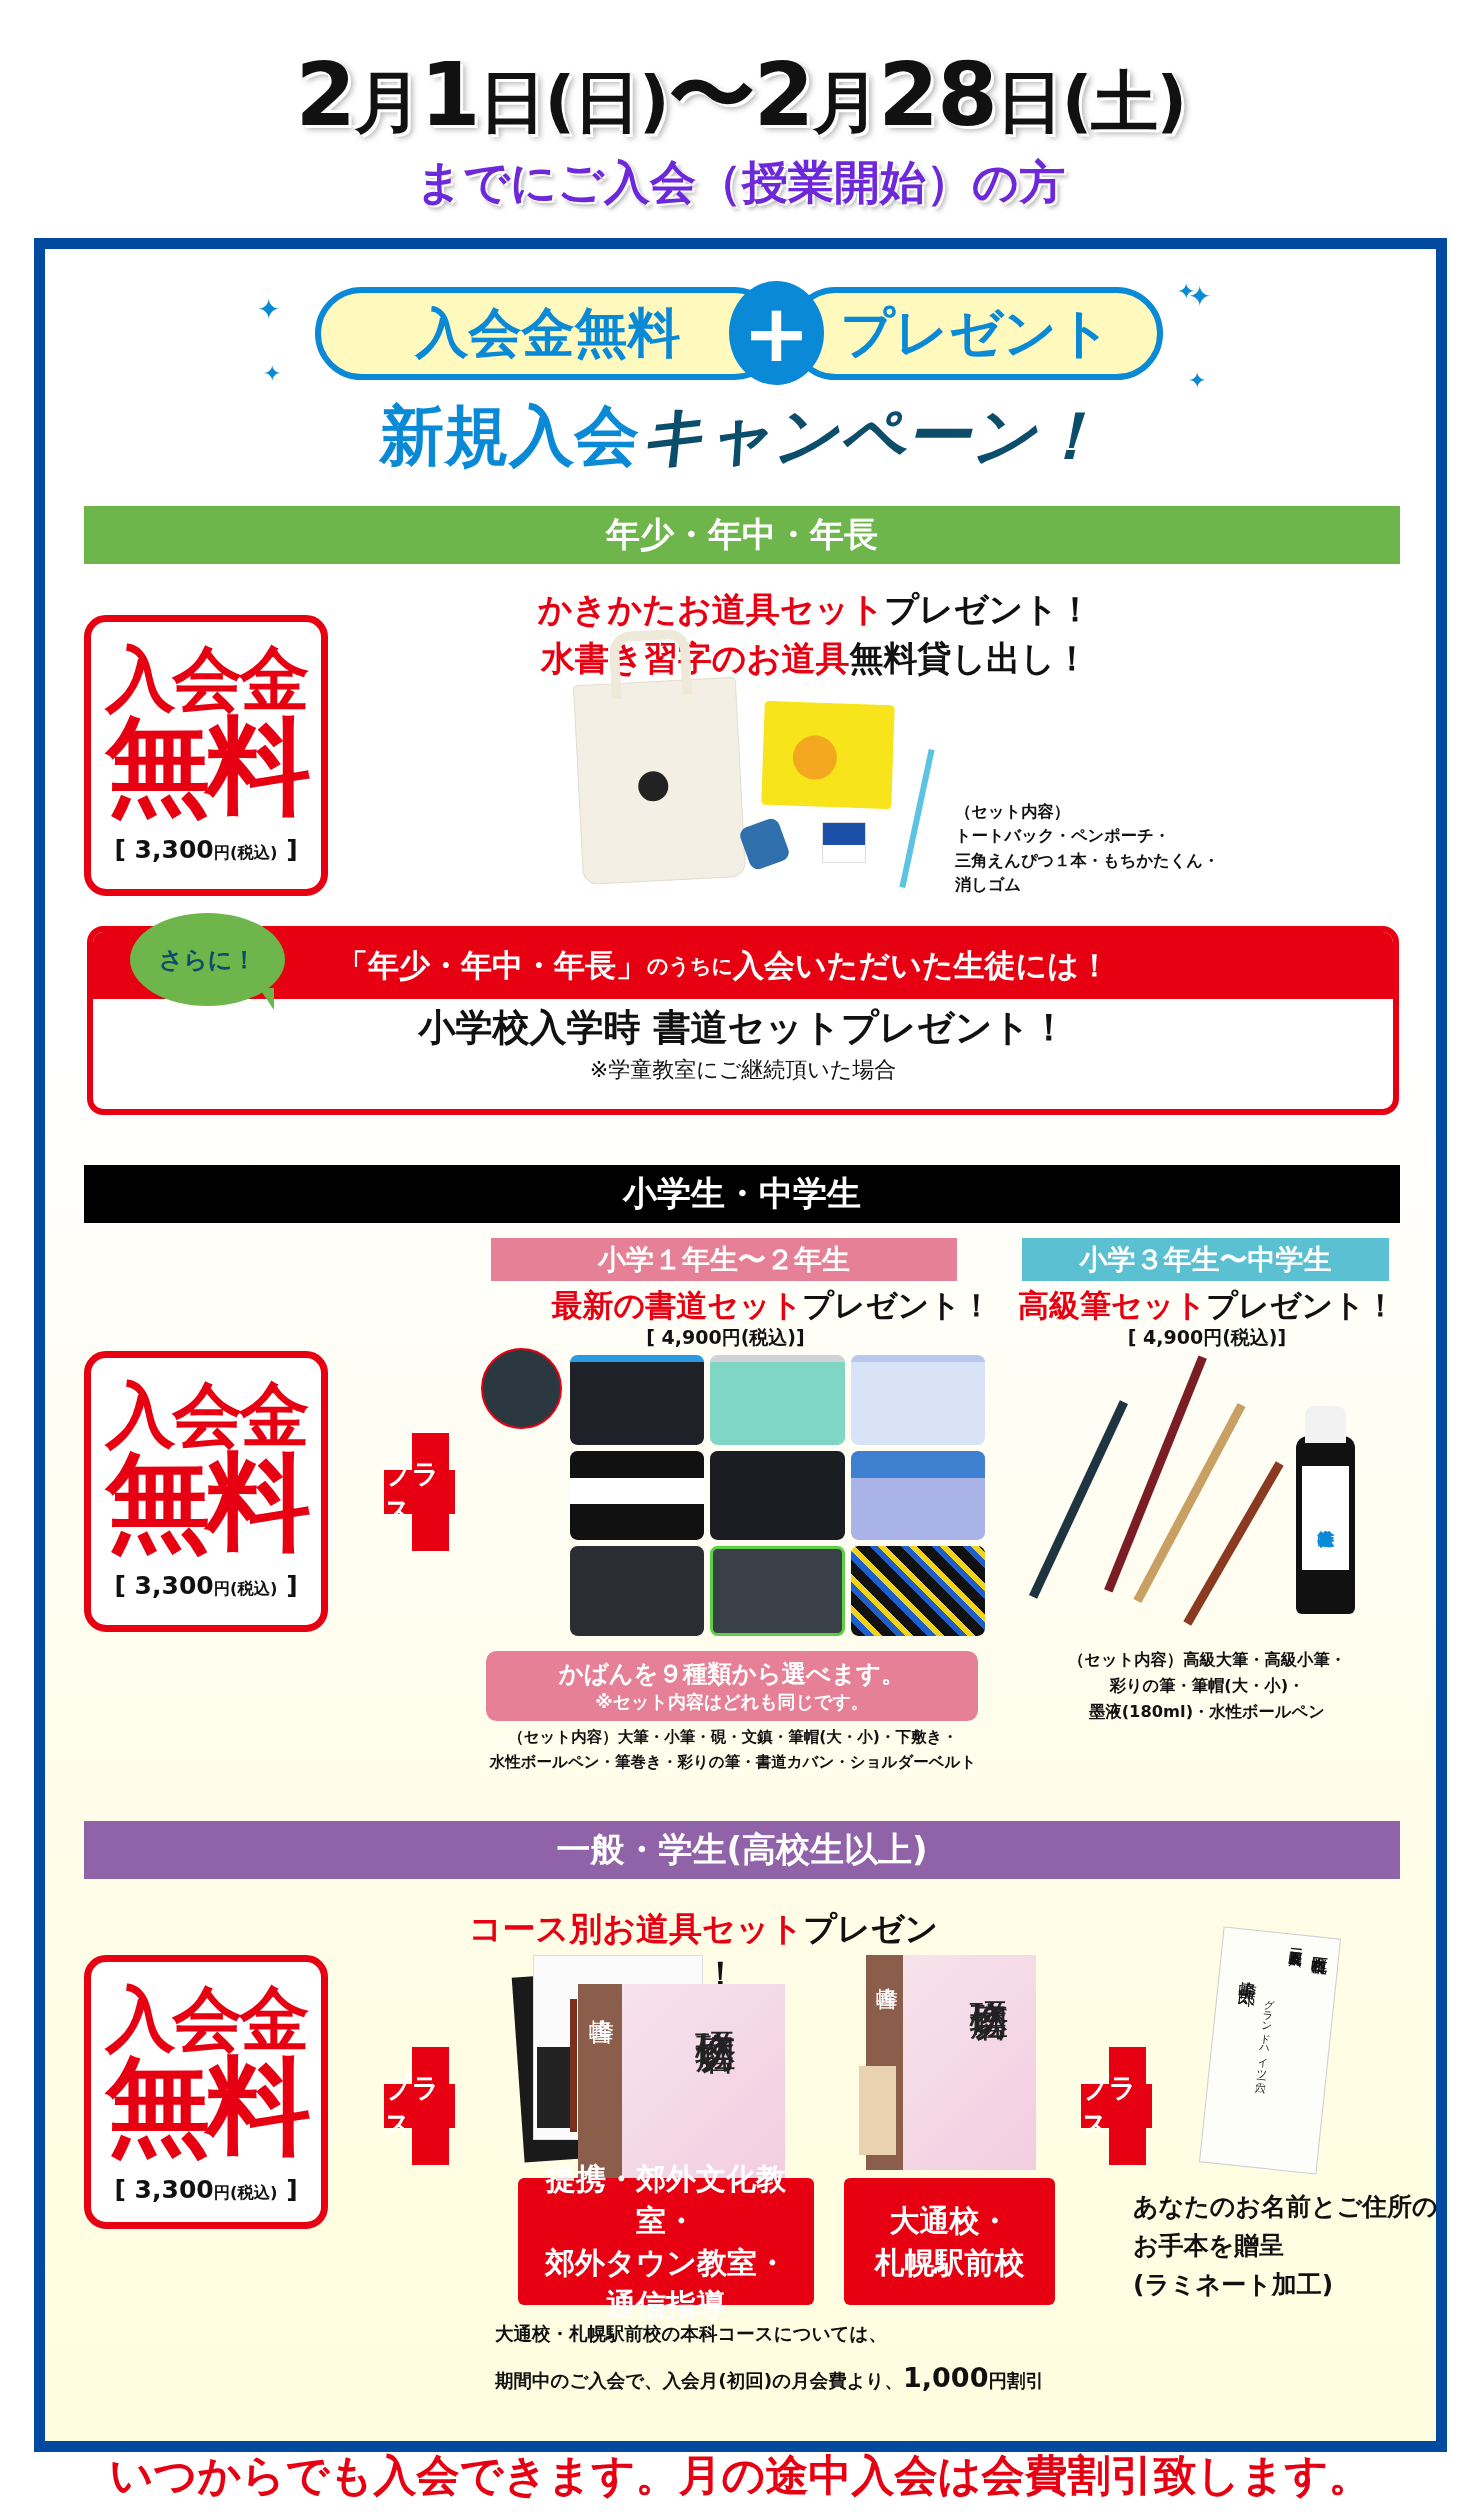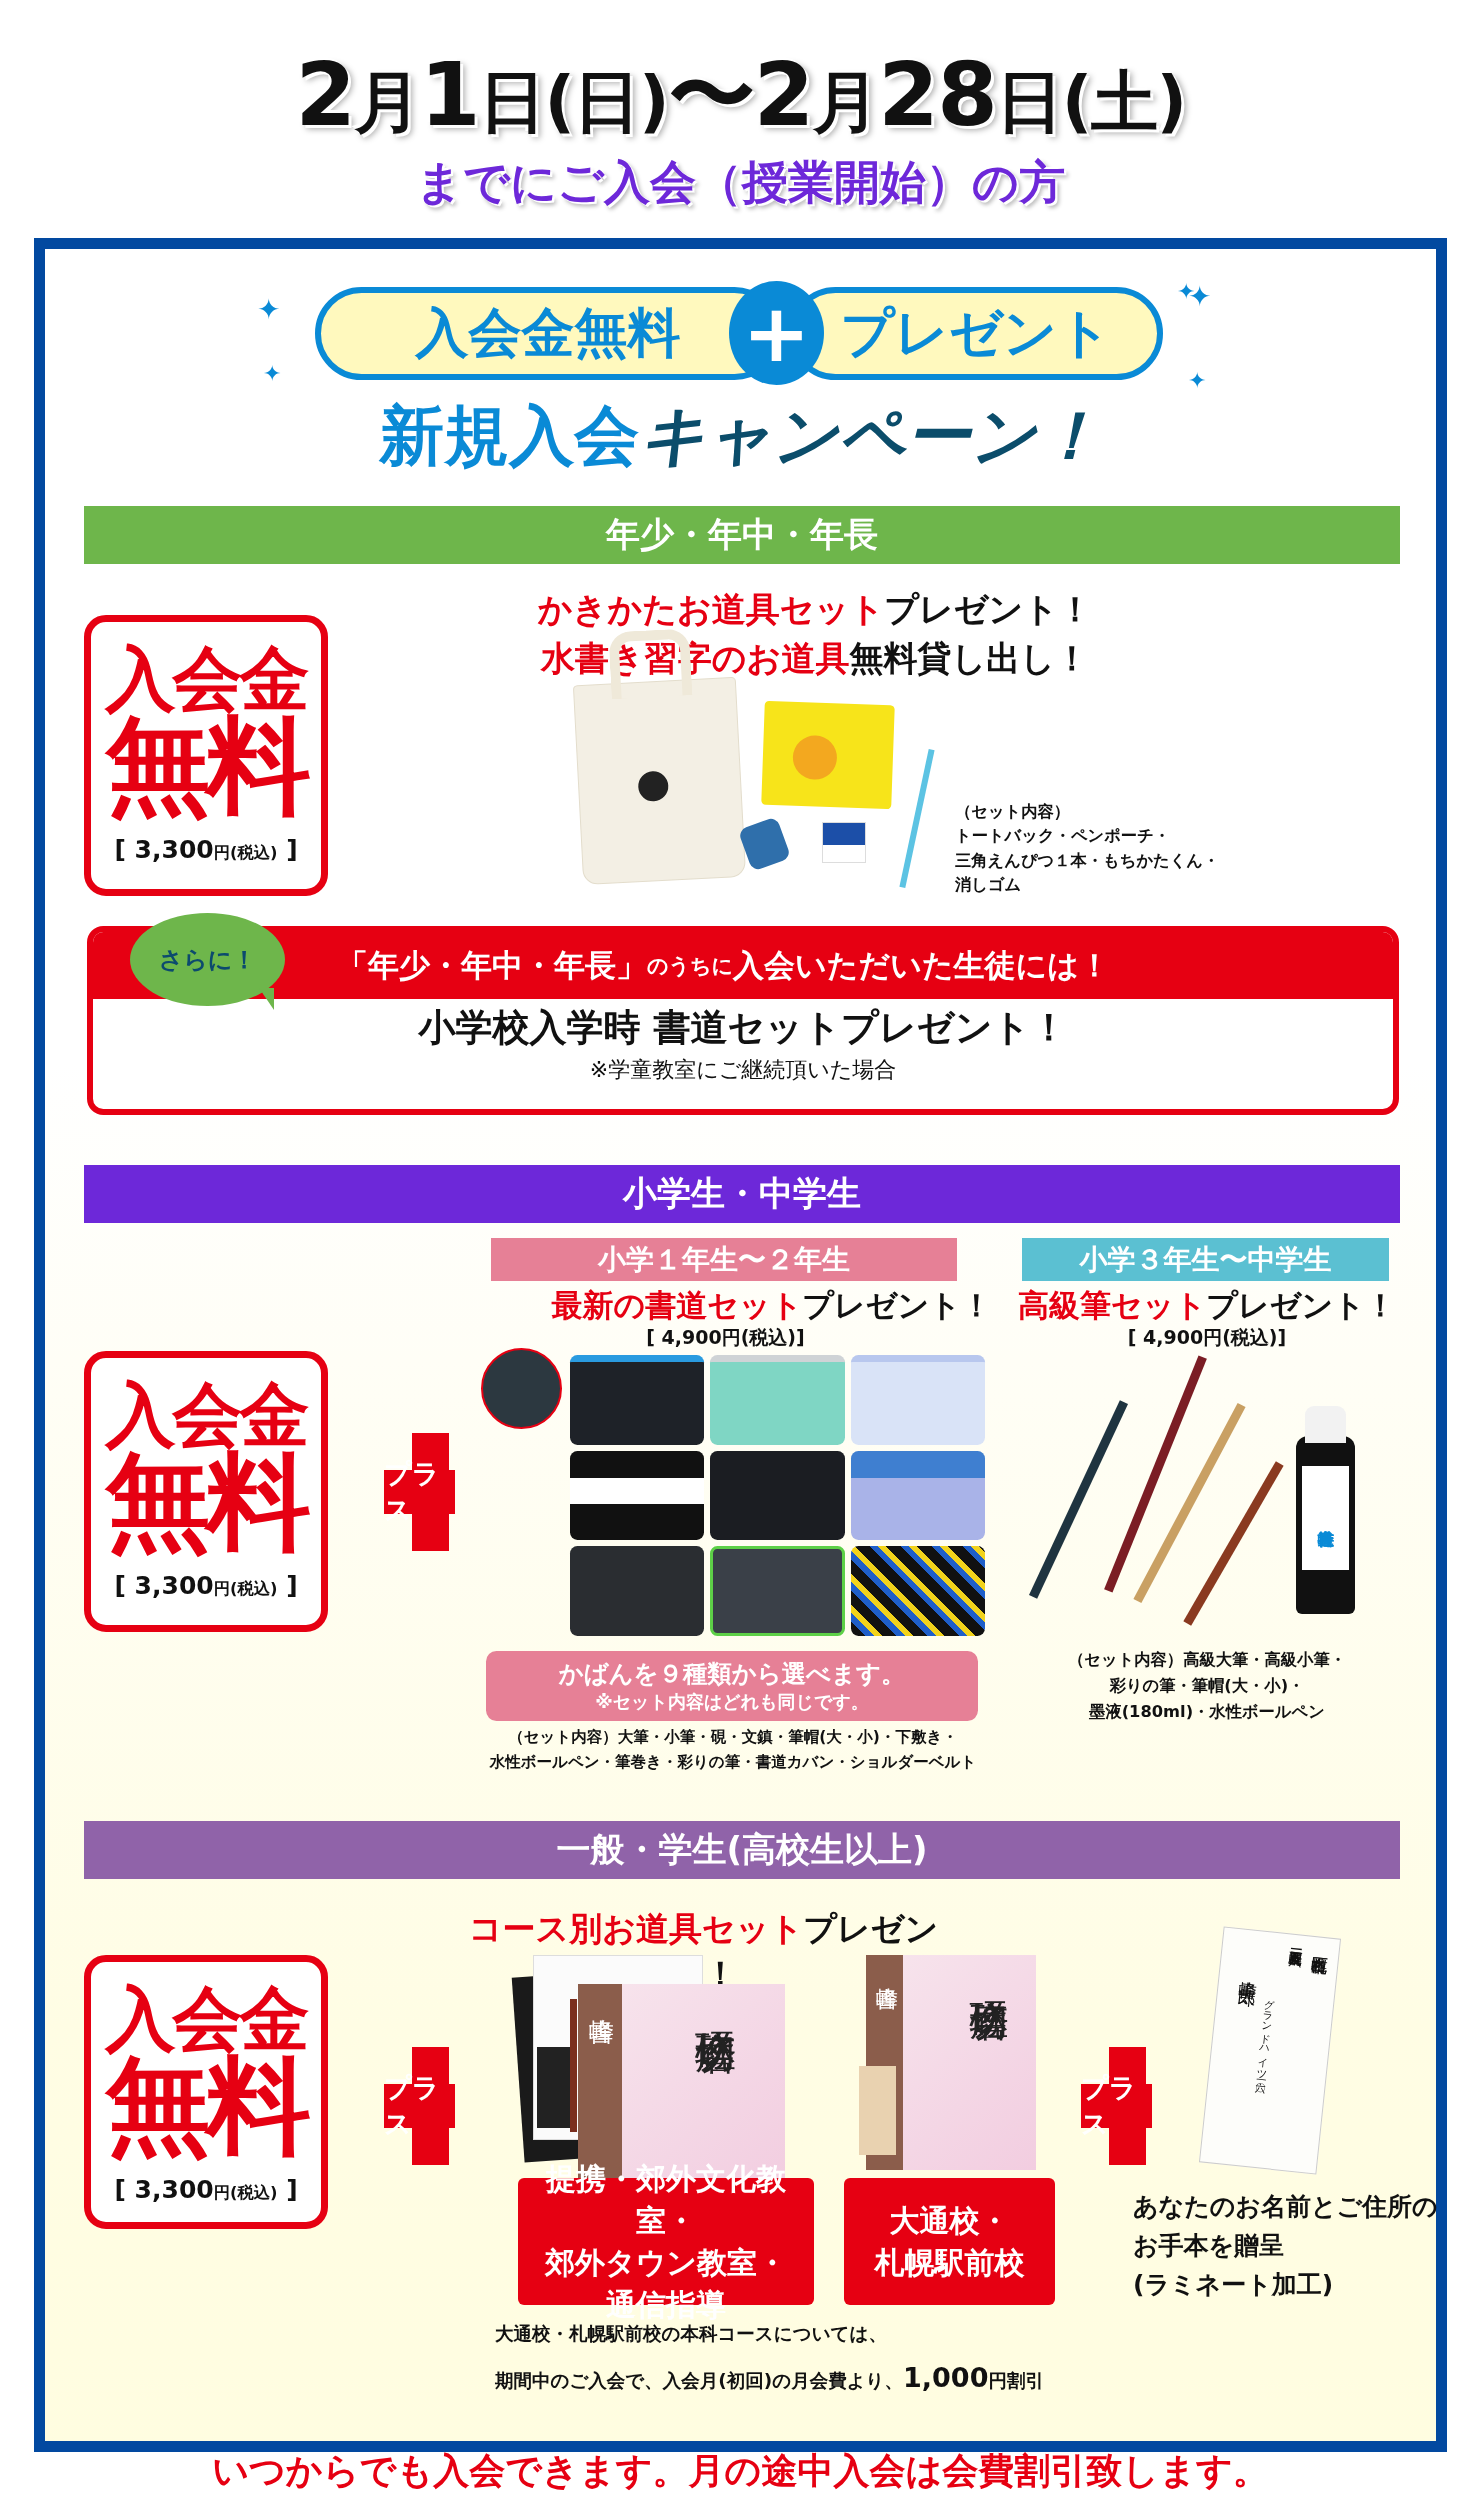--- a/index.html
+++ b/index.html
@@ -28,21 +28,21 @@
     color: #fff; font-size: 81px; font-weight: 900; display: flex; align-items: center; justify-content: center; line-height: 1; }
   .campaign-title { left: 0; top: 392px; width: 1481px; font-size: 65px; font-weight: 700; }
   .campaign-title .blue { color: #0a8ad6; }
   .campaign-title .navy { color: #0b4d6b; font-style: italic; }
   .sparkle { color: #0a8ad6; font-size: 28px; line-height: 1; }
 
   
   .band { left: 84px; width: 1316px; height: 58px; color: #fff; font-size: 34px; font-weight: 700;
     display: flex; align-items: center; justify-content: center; }
   .band-green { top: 506px; background: #6eb64b; }
-  .band-pink { top: 1165px; background: #6d28d9; }
+  .band-pink { top: 1165px; background: #000000; }
   .band-purple { top: 1821px; background: #9063a9; }
 
   
   .fee-badge { width: 244px; border: 7.4px solid #e60012; border-radius: 22px; background: #fff;
     color: #e60012; text-align: center; }
   .fee-badge .l1 { font-size: 70px; font-weight: 900; line-height: 1; margin-top: 22px; letter-spacing: -3px; }
   .fee-badge .l2 { font-size: 105px; font-weight: 900; line-height: 1; letter-spacing: -4.4px; }
   .fee-badge .price { color: #111; font-size: 25px; font-weight: 900; margin-top: 16.3px; }
   .fee-badge .price small { font-size: 16.3px; }
 
@@ -253,14 +253,14 @@
   <div>あなたのお名前とご住所の</div>
   <div>お手本を贈呈</div>
   <div>(ラミネート加工)</div>
 </div>
 
 <div class="abs" style="left:495px;top:2321px;font-size:18.5px;font-weight:700;">大通校・札幌駅前校の本科コースについては、</div>
 <div class="abs" style="left:495px;top:2362px;font-size:18.5px;font-weight:700;">
   <span>期間中のご入会で、入会月(初回)の月会費より、</span><span style="font-size:27px;">1,000</span><span>円割引</span>
 </div>
 
-<div class="abs center" style="left:0;top:2447px;width:1481px;font-size:36px;font-weight:900;color:#e60012;">いつからでも入会できます。月の途中入会は会費割引致します。</div>
+<div class="abs center" style="left:0;top:2447px;width:1481px;font-size:43px;font-weight:900;color:#e60012;">いつからでも入会できます。月の途中入会は会費割引致します。</div>
 
 
 </body></html>

